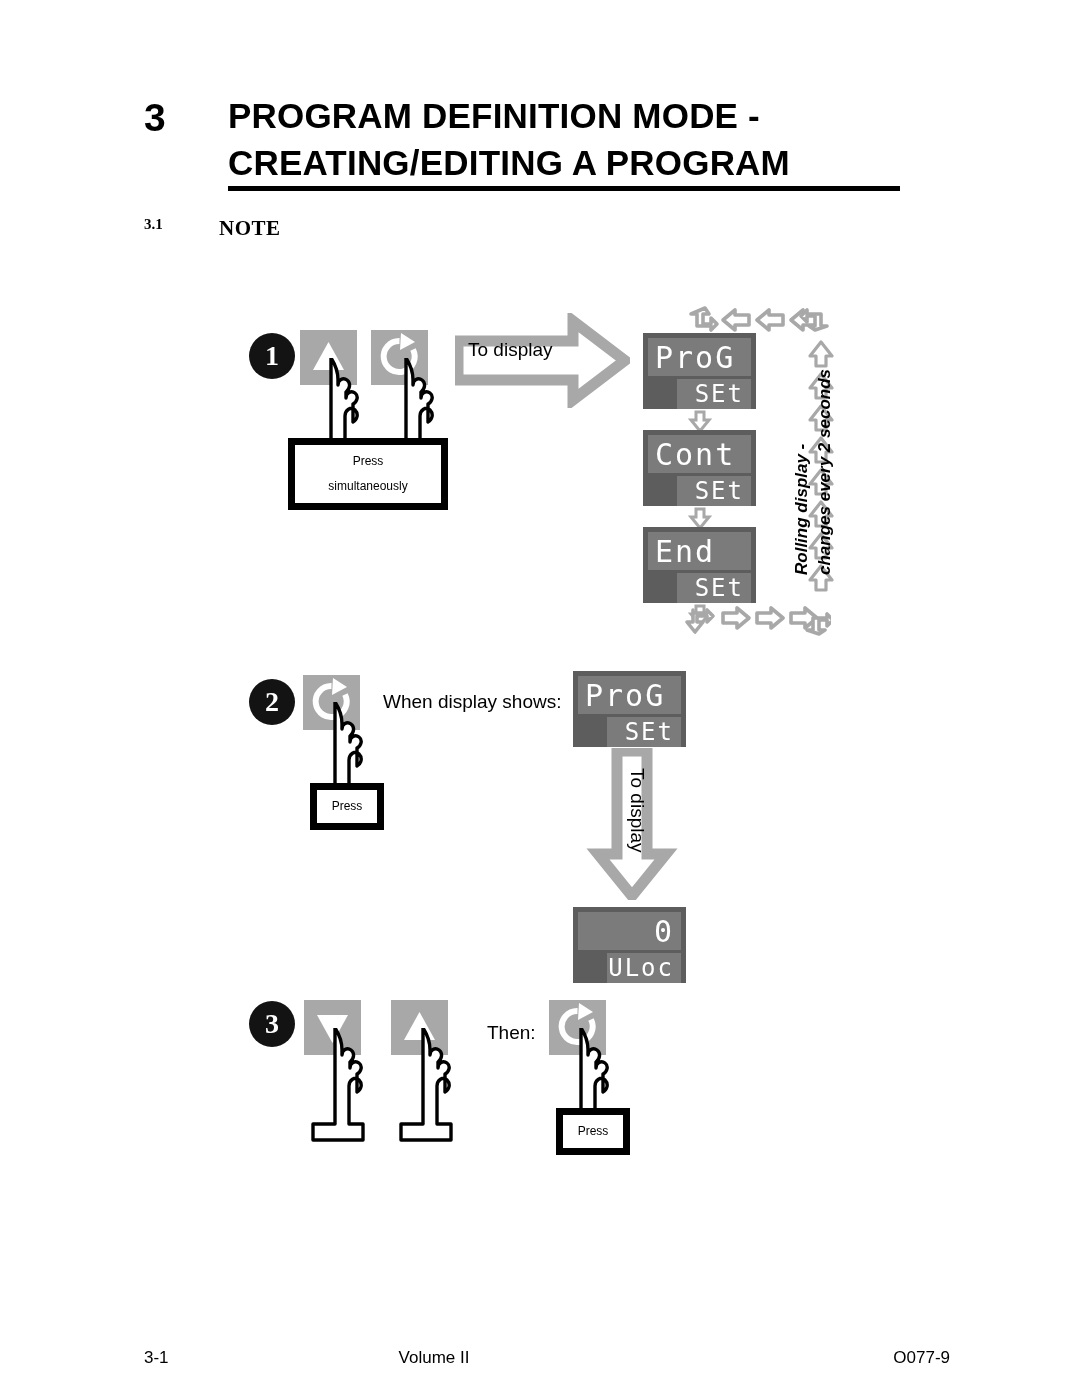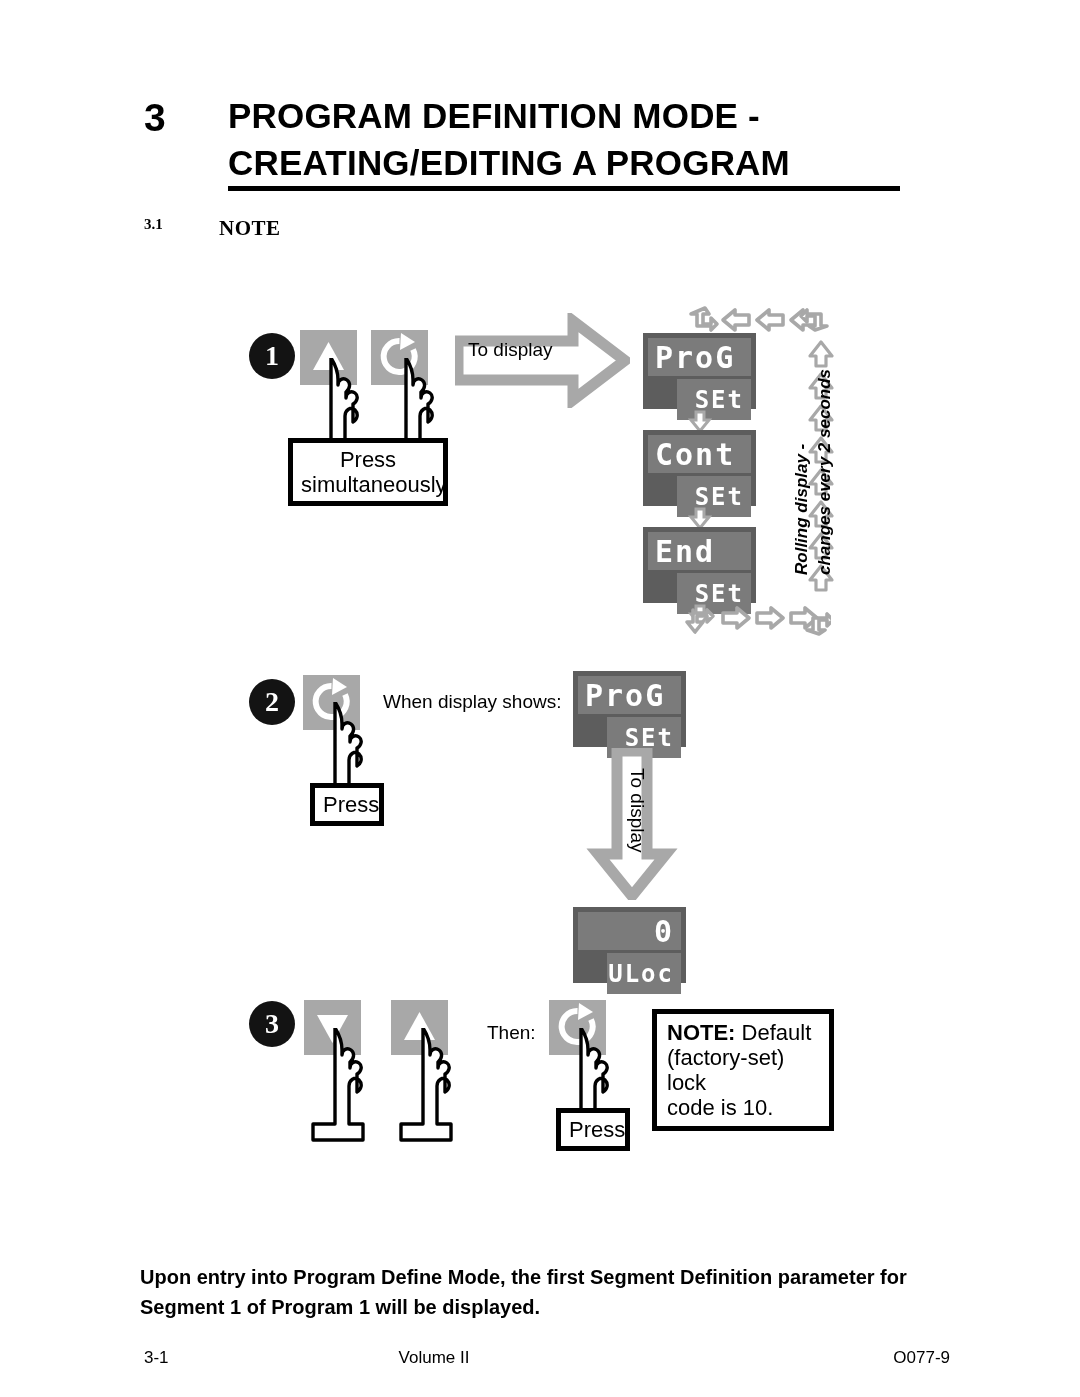--- a/index.html
+++ b/index.html
@@ -19,32 +19,32 @@
              font-family:"Liberation Serif", serif;letter-spacing:.5px;}
   .intro{position:absolute;left:144px;top:269px;font-size:19px;font-weight:bold;}
 
   
   .badge{position:absolute;width:46px;height:46px;border-radius:50%;background:#131313;
          color:#fff;font-size:28px;font-weight:bold;display:flex;align-items:center;
          justify-content:center;font-family:"Liberation Serif", serif;}
   .key{position:absolute;width:57px;height:55px;background:#a8a8a8;}
   .key svg{position:absolute;left:0;top:0;}
   .hand{position:absolute;pointer-events:none;}
-  .labelbox{position:absolute;border:5px solid #000000;background:#fff;
-            font-size:22px;text-align:center;line-height:25px;padding:4px 8px;
+  .labelbox{position:absolute;border:7px solid #000000;background:#fff;
+            font-size:12px;text-align:center;line-height:25px;padding:4px 8px;
             box-sizing:border-box;}
   .plain{position:absolute;font-size:19px;}
 
   
   .lcd{position:absolute;background:#5d5d5d;padding:5px;box-sizing:border-box;}
   .lcd-row{background:#7b7b7b;box-sizing:border-box;display:flex;align-items:center;
-           color:#fff;font-family:"DejaVu Sans Mono", monospace;font-weight:bold;
+           color:#fff;font-family:"DejaVu Sans Mono", monospace;font-weight:normal;
            letter-spacing:2px;}
   .lcd-up{height:38px;font-size:30px;justify-content:flex-end;padding-right:7px;width:100%;}
-  .lcd-lo{height:41px;font-size:24px;justify-content:flex-end;padding-right:7px;
+  .lcd-lo{height:30px;font-size:24px;justify-content:flex-end;padding-right:7px;
           margin-top:3px;margin-left:auto;width:72%;}
   .lcd-up.left{justify-content:flex-start;padding-left:7px;}
 
   .arrowgray{position:absolute;}
   .vtext{position:absolute;transform-origin:0 0;white-space:nowrap;}
 
   
   .ft{position:absolute;top:1348px;font-size:17px;}
   .ft-l{left:144px;} .ft-c{left:0;width:868px;text-align:center;} .ft-r{right:130px;}
 </style>
@@ -223,27 +223,20 @@
     <svg width="57" height="55" viewBox="0 0 57 55">
       <path d="M28.5 11 A15.5 15.5 0 1 0 42 19.5" fill="none" stroke="#ffffff" stroke-width="6"></path>
       <polygon points="30,3 44,12 29,20" fill="#ffffff"></polygon>
     </svg>
   </div>
   <svg class="hand" style="left:546px;top:1028px;" width="80" height="118" viewBox="0 0 70 118">
       <use href="#hand-shape"></use>
     </svg>
   <div class="labelbox" style="left:556px;top:1108px;width:74px;">Press</div>
 
-  <div class="labelbox" style="left:652px;top:1009px;width:182px;text-align:left;padding:6px 10px;">
-    <div><span style="font-weight:bold;">NOTE:</span><span> Default</span></div>
-    <div>(factory-set) lock</div>
-    <div>code is 10.</div>
-  </div>
-
-
-  <div style="position:absolute;left:140px;top:1262px;width:800px;font-size:20px;
-              font-weight:bold;line-height:30px;">Upon entry into Program Define Mode, the first Segment Definition parameter for Segment 1 of Program 1 will be displayed.</div>
+
+
 
   <div class="ft ft-l">3-1</div>
   <div class="ft ft-c">Volume II</div>
   <div class="ft ft-r">O077-9</div>
 
 </div>
 
 </body></html>

